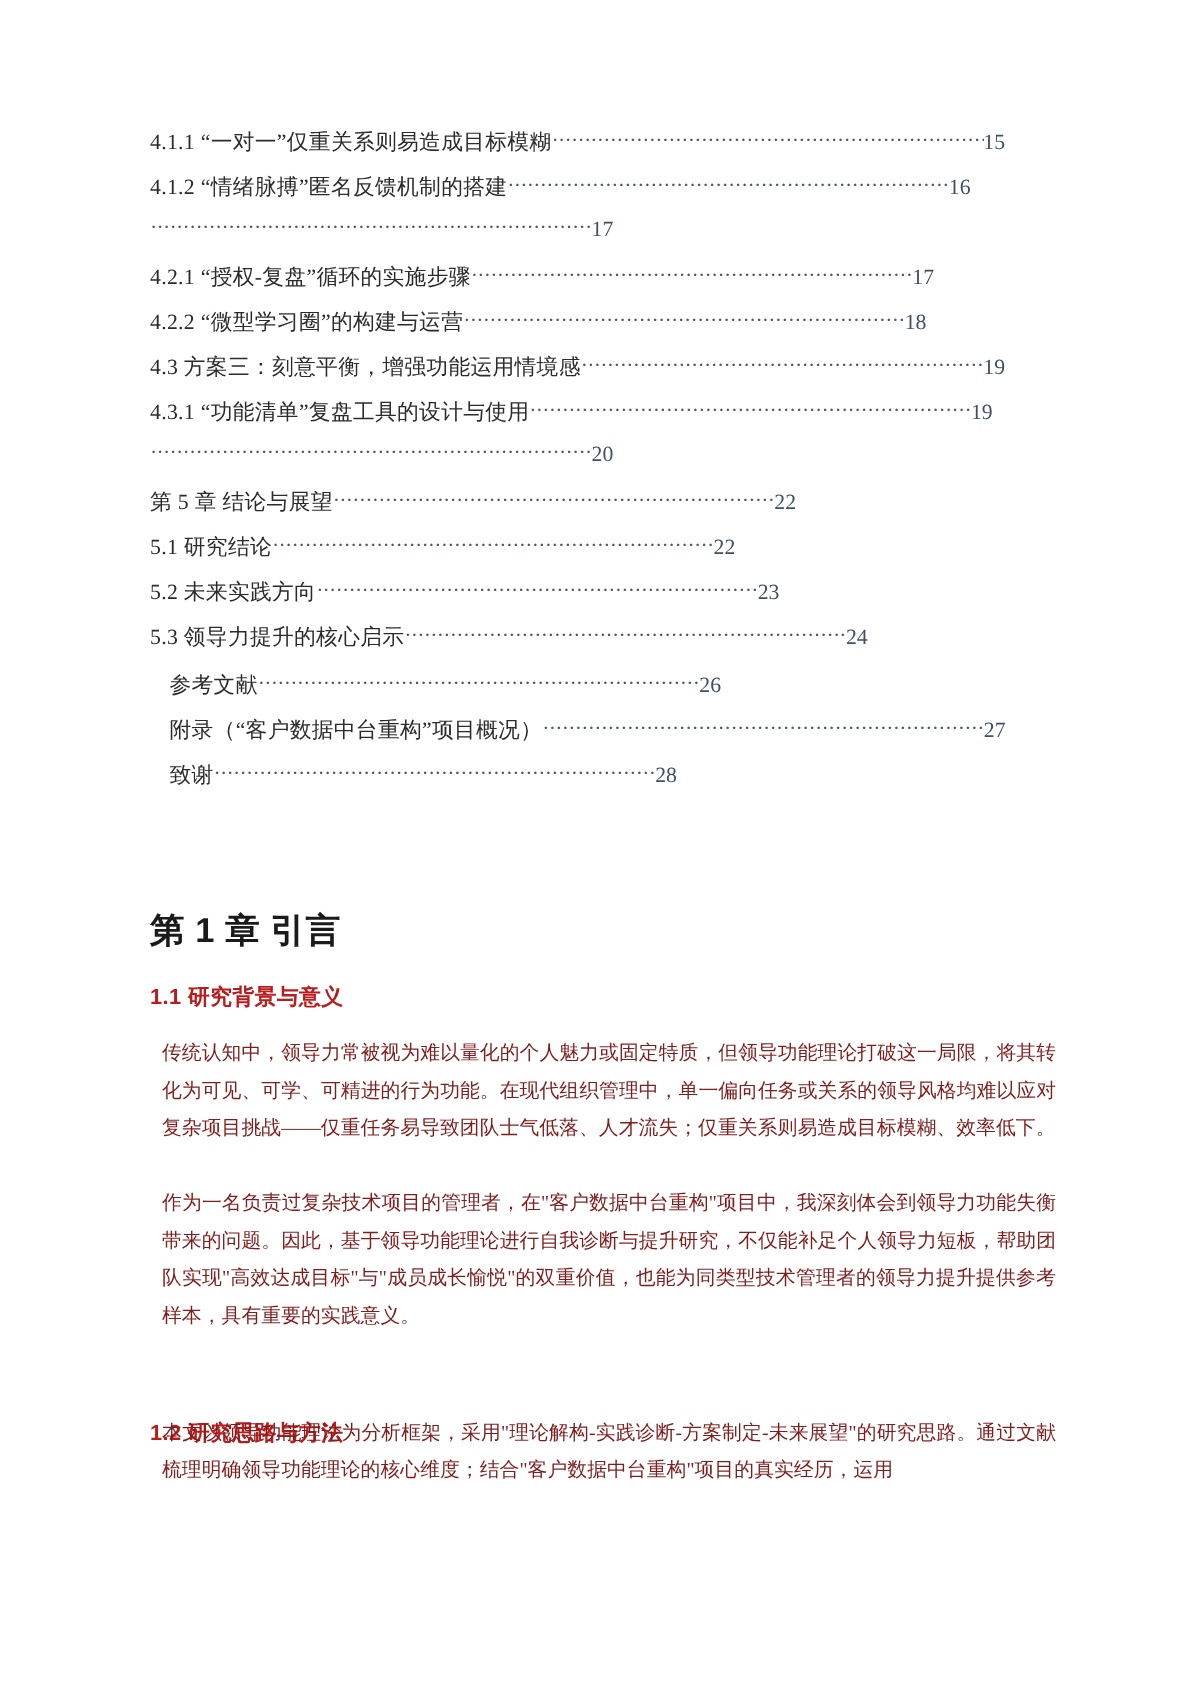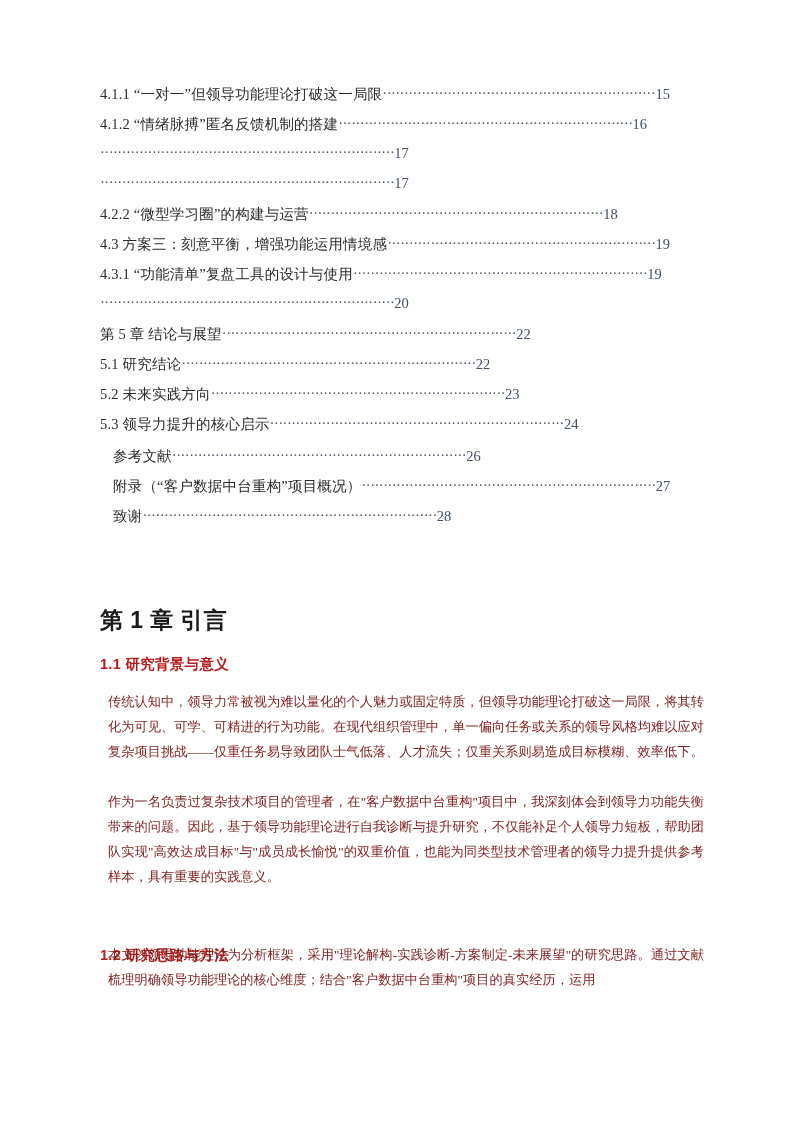--- a/index.html
+++ b/index.html
@@ -91,34 +91,35 @@
     letter-spacing: 0.05px;
   }
 </style>
 </head>
 <body>
 
 <div class="page">
 
   <div class="toc" id="toc-container">
       <div class="toc-row">
-        <span class="toc-title">4.1.1  “一对一”但领导功能理论打破这一局限</span>
+        <span class="toc-title">4.1.1  “一对一”仅重关系则易造成目标模糊</span>
         <span class="toc-leader">····································································</span>
         <span class="toc-page">15</span>
       </div>
       <div class="toc-row">
         <span class="toc-title">4.1.2  “情绪脉搏”匿名反馈机制的搭建</span>
         <span class="toc-leader">····································································</span>
         <span class="toc-page">16</span>
       </div>
       <div class="toc-row">
         <span class="toc-leader">····································································</span>
         <span class="toc-page">17</span>
       </div>
       <div class="toc-row">
+        <span class="toc-title">4.2.1  “授权-复盘”循环的实施步骤</span>
         <span class="toc-leader">····································································</span>
         <span class="toc-page">17</span>
       </div>
       <div class="toc-row">
         <span class="toc-title">4.2.2  “微型学习圈”的构建与运营</span>
         <span class="toc-leader">····································································</span>
         <span class="toc-page">18</span>
       </div>
       <div class="toc-row">
         <span class="toc-title">4.3 方案三：刻意平衡，增强功能运用情境感</span>

